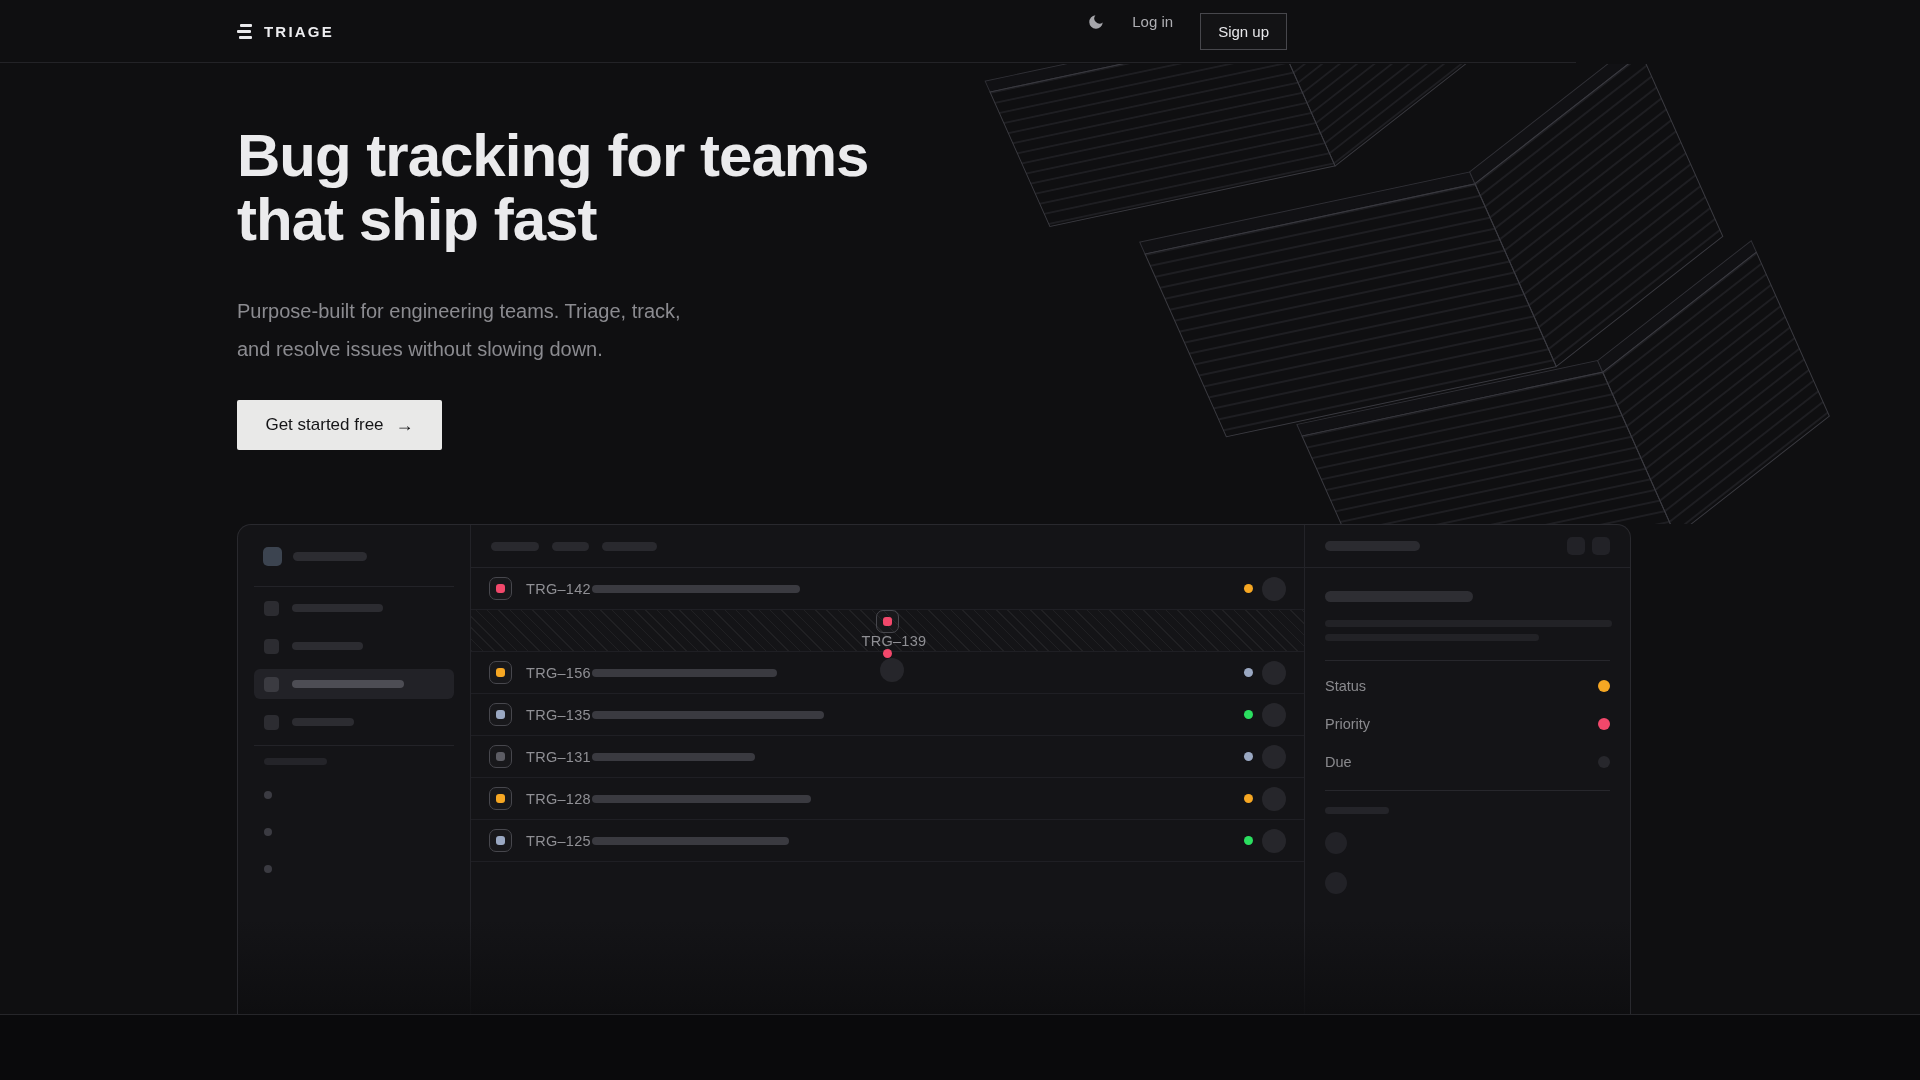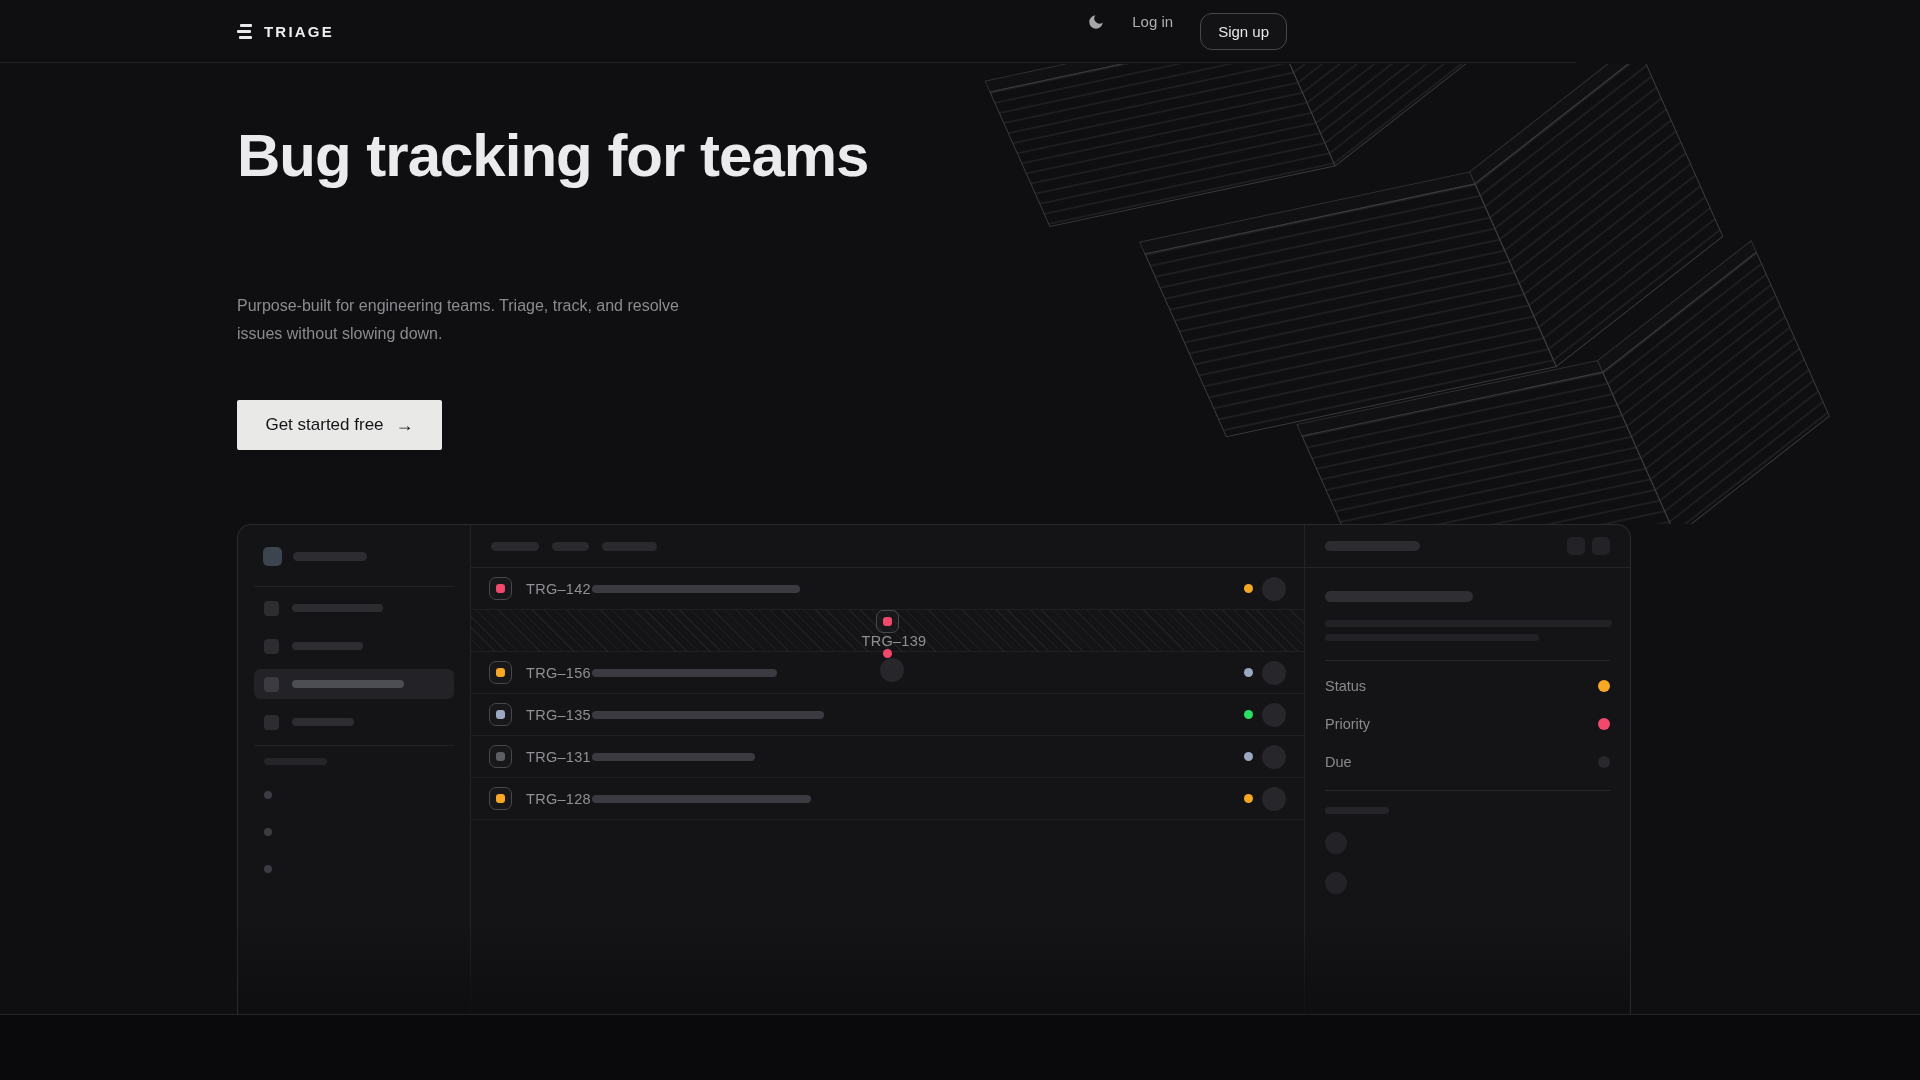--- a/index.html
+++ b/index.html
@@ -26,33 +26,33 @@
   .brand-glyph { display:flex; flex-direction:column; gap:2.5px; width:16px; }
   .brand-glyph i { display:block; height:3.5px; border-radius:1px; background:#e9e9ec; }
   .brand-glyph i:nth-child(1){ width:12px; margin-left:3px; }
   .brand-glyph i:nth-child(2){ width:14px; margin-left:0; }
   .brand-glyph i:nth-child(3){ width:13px; margin-left:2px; }
   .brand-name { font-size:15px; font-weight:700; letter-spacing:2.2px; color:#ededf0; }
   .nav-right { display:flex; align-items:flex-start; gap:27px; }
   .theme-btn { width:18px; height:18px; display:flex; align-items:center; justify-content:center; cursor:pointer; }
   .login { font-size:15px; color:#aeaeb3; cursor:pointer; }
   .signup {
-    font-size:15px; color:#e8e8eb; border:1px solid #47474c; border-radius:12px;
+    font-size:15px; color:#e8e8eb; border:1px solid #47474c; border-radius:0;
     padding:9px 17px; background:rgba(255,255,255,0.02); cursor:pointer;
   }
   
   .hero { position:absolute; left:0; top:64px; width:1920px; height:460px; }
   .wireframes { position:absolute; left:950px; top:0; width:880px; height:460px; overflow:hidden; }
   .hero-title {
     position:absolute; left:237px; top:60px;
     font-size:60px; line-height:64px; font-weight:600; letter-spacing:-1px; color:#ebebed;
   }
   .hero-sub {
     position:absolute; left:237px; top:228px; width:470px;
-    font-size:16px; line-height:28px; color:#8b8b90;
+    font-size:20px; line-height:38px; color:#8b8b90;
   }
   .cta {
     position:absolute; left:237px; top:336px; height:50px; min-width:205px;
     background:#e9e9e8; color:#151517; border:none; border-radius:2px;
     font-size:17px; font-weight:500; font-family:"Liberation Sans", sans-serif;
     display:flex; align-items:center; justify-content:center; gap:12px; padding:0 26px;
     cursor:pointer;
   }
   .cta .arr { font-size:18px; }
   
@@ -193,20 +193,21 @@
         <g transform="translate(310,66) skewY(-14)">
           <rect x="0" y="-13" width="195" height="13" fill="#111114" stroke="#303036"></rect>
           <rect x="0" y="0" width="195" height="185" fill="url(#hatch)"></rect>
         </g>
       </g>
     </g>
   </svg>
 
   <h1 class="hero-title">
     <span>Bug tracking for teams</span><br>
+    <span>that ship fast</span>
   </h1>
   <p class="hero-sub">Purpose-built for engineering teams. Triage, track, and resolve issues without slowing down.</p>
   <button class="cta">
     <span>Get started free</span>
     <span class="arr">→</span>
   </button>
 </section>
 
 <div class="mockup">
 
@@ -303,20 +304,30 @@
       <span class="ravatar"></span>
     </div>
     <div class="row">
       <span class="chk">
           <i style="background: rgb(246, 167, 35);"></i>
         </span>
       <span class="rid">TRG–128</span>
       <span class="rbar" style="width: 219px;"></span>
       <span class="rsp"></span>
       <span class="rdot" style="background: rgb(246, 167, 35);"></span>
+      <span class="ravatar"></span>
+    </div>
+    <div class="row">
+      <span class="chk">
+          <i style="background: rgb(154, 168, 194);"></i>
+        </span>
+      <span class="rid">TRG–125</span>
+      <span class="rbar" style="width: 197px;"></span>
+      <span class="rsp"></span>
+      <span class="rdot" style="background: rgb(43, 223, 96);"></span>
       <span class="ravatar"></span>
     </div>
   </div>
 
   <div class="panel">
     <div class="p-head">
       <span class="pill"></span>
       <span class="sp"></span>
       <span class="p-sq"></span>
       <span class="p-sq"></span>

